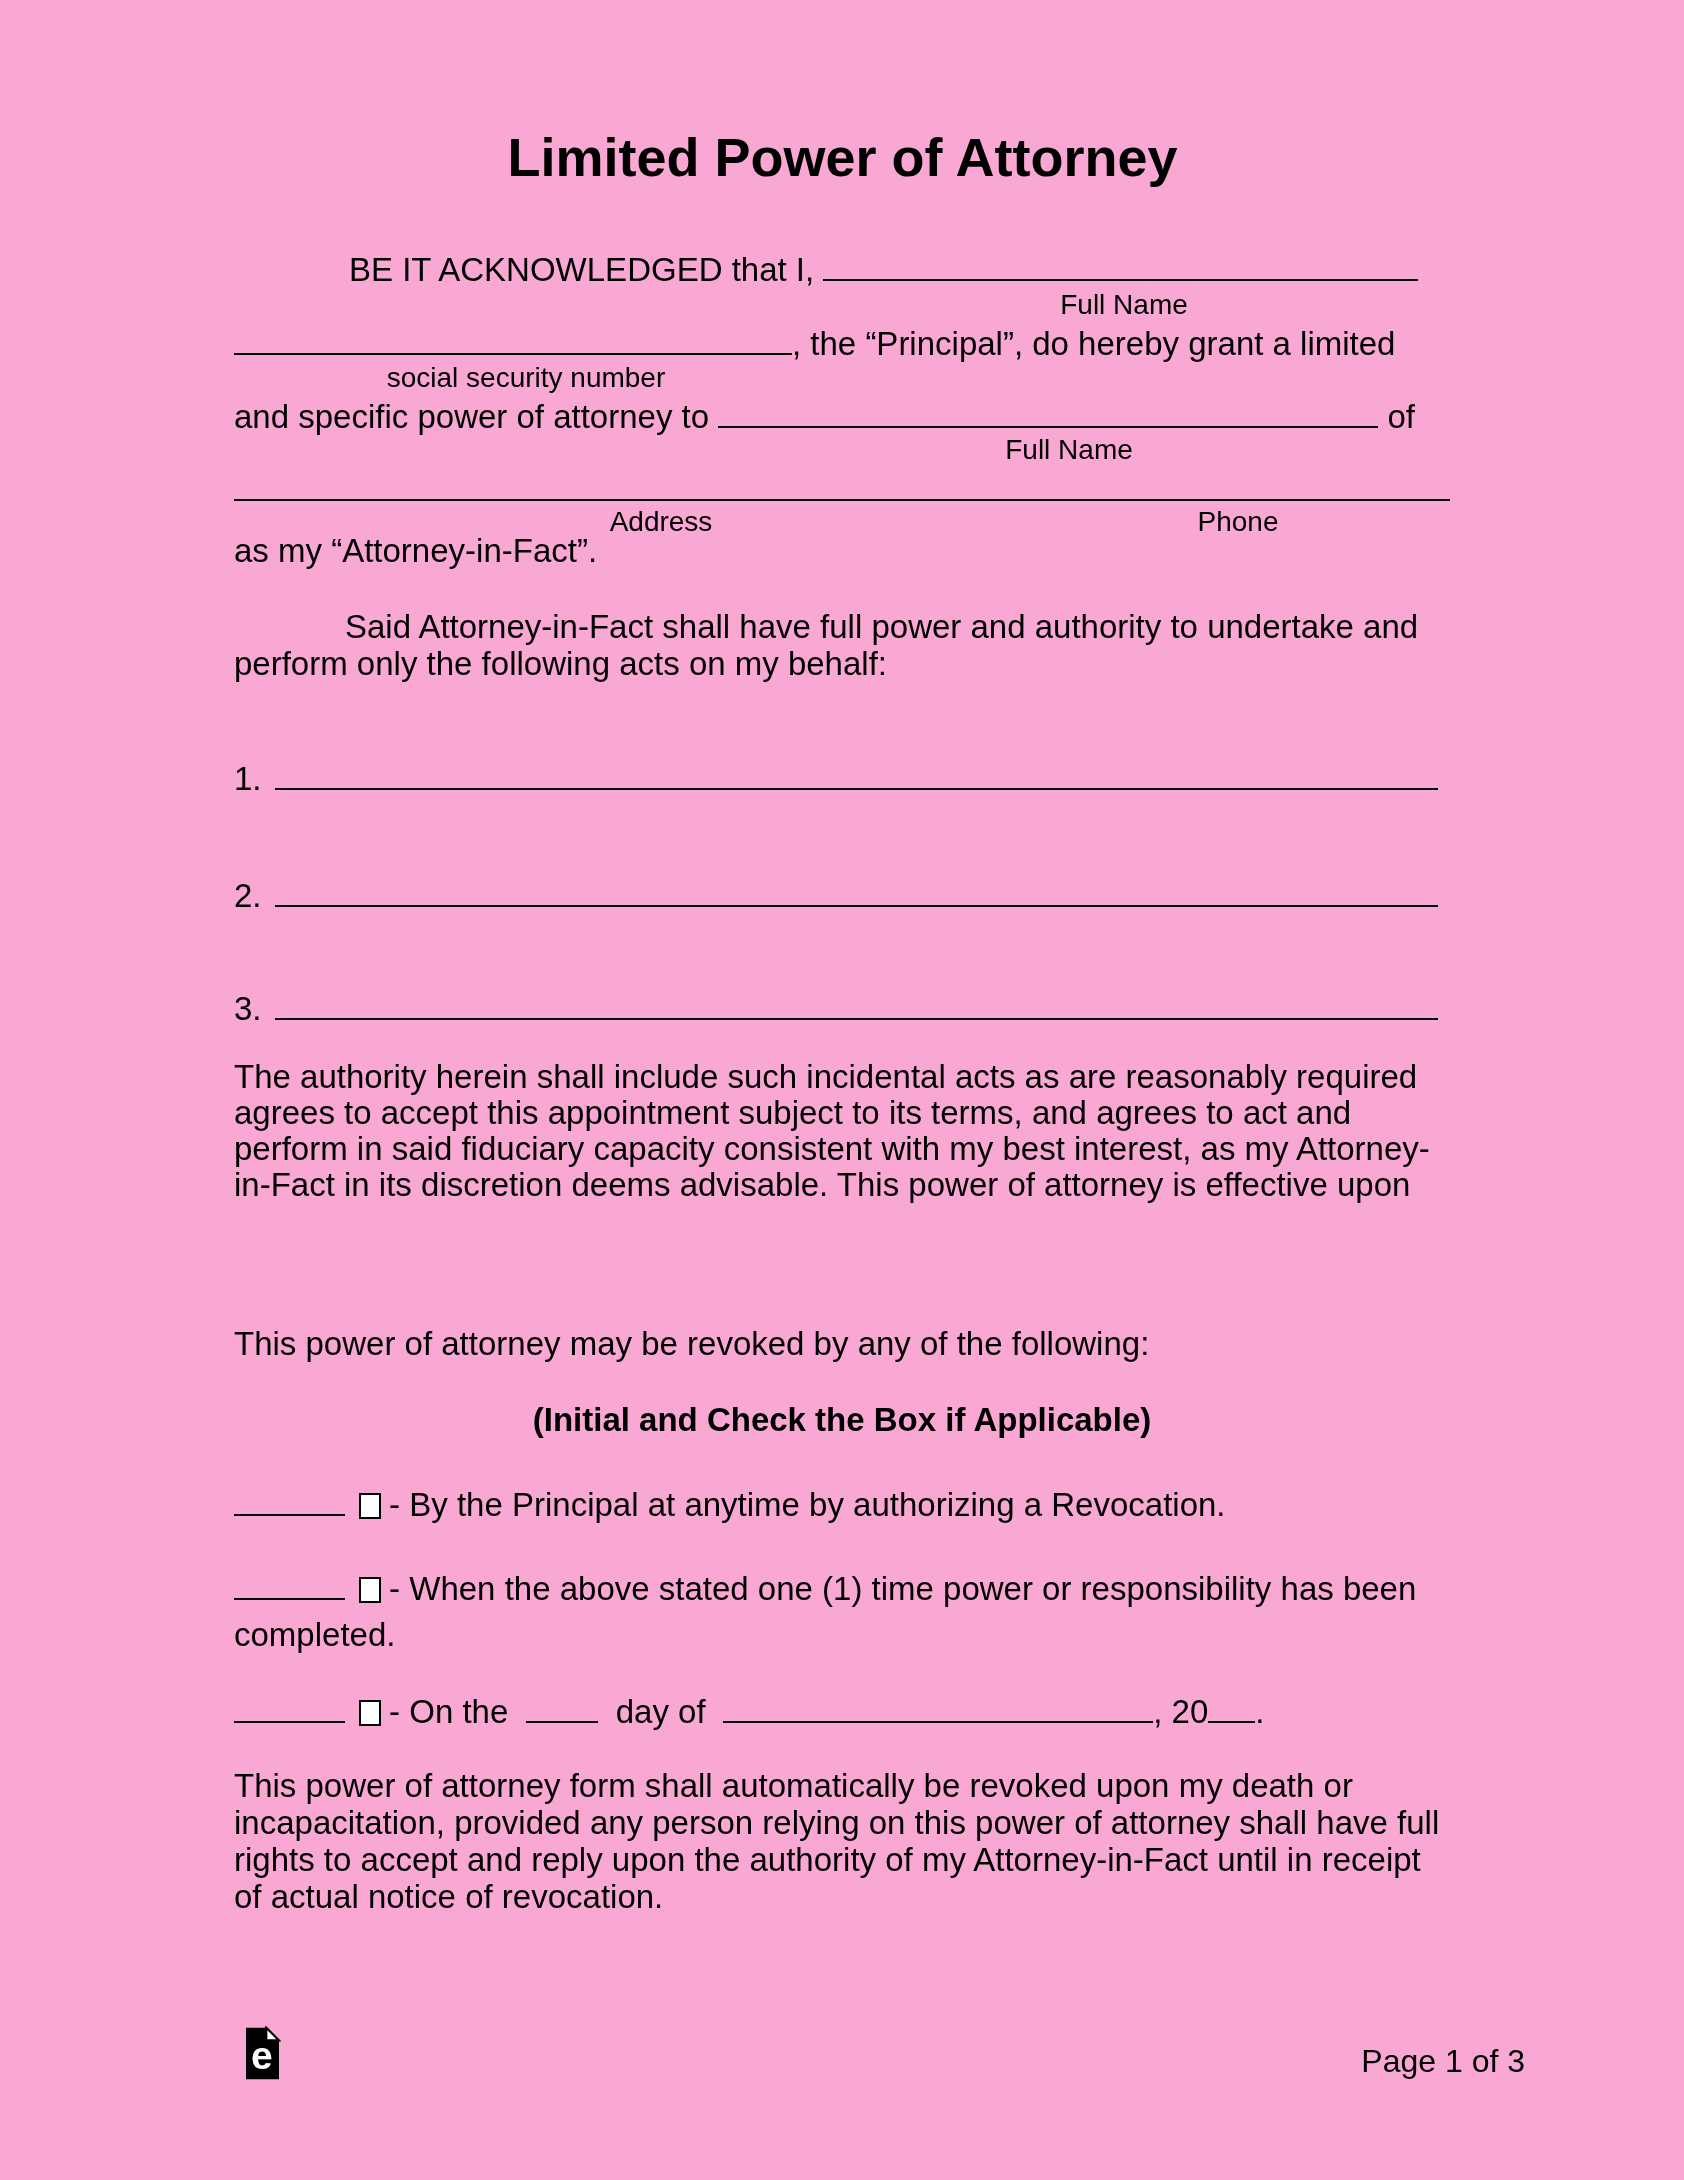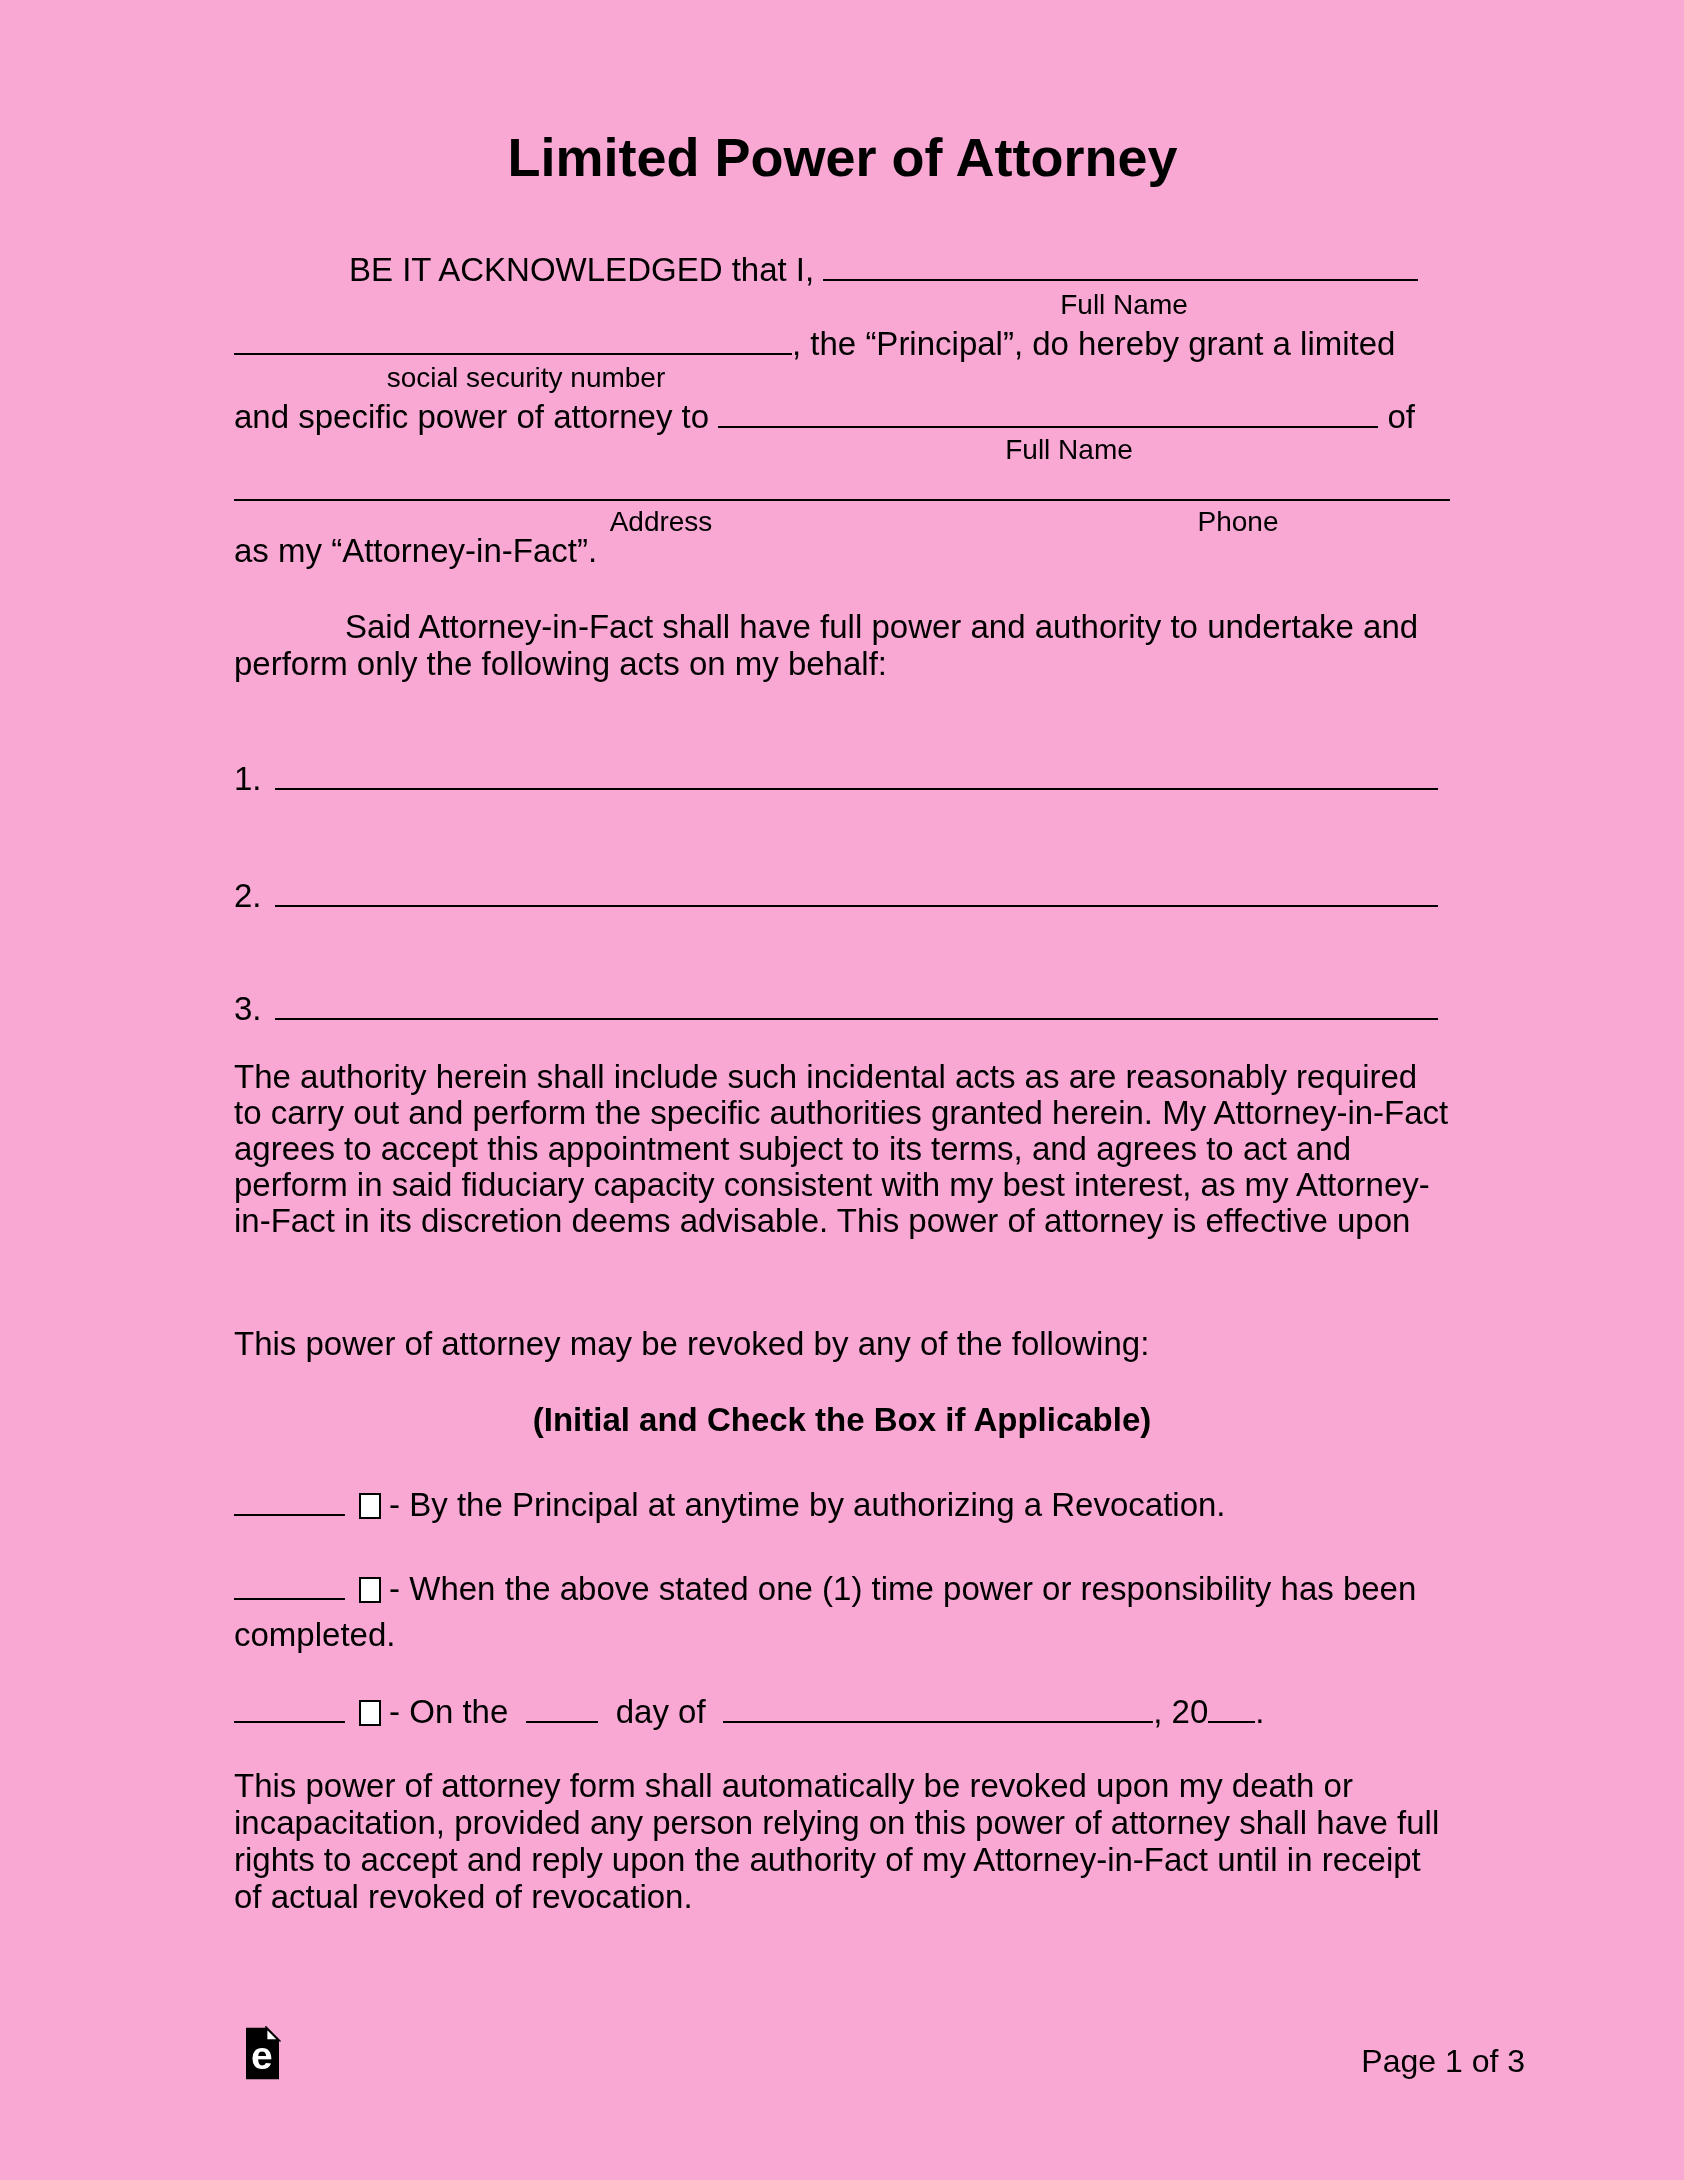--- a/index.html
+++ b/index.html
@@ -85,21 +85,20 @@
   </div>
   <div class="abs body-text" style="top:877px; left:234px;">
     <span class="num">2.</span><span class="blank num-blank" style="width:1163px;"></span>
   </div>
   <div class="abs body-text" style="top:990px; left:234px;">
     <span class="num">3.</span><span class="blank num-blank" style="width:1163px;"></span>
   </div>
 
   <div class="abs body-text" style="top:1059px; left:234px; line-height:36px;">
     <div>The authority herein shall include such incidental acts as are reasonably required</div>
-    <div>to carry out and perform the specific authorities granted herein. My Attorney-in-Fact</div>
     <div>agrees to accept this appointment subject to its terms, and agrees to act and</div>
     <div>perform in said fiduciary capacity consistent with my best interest, as my Attorney-</div>
     <div>in-Fact in its discretion deems advisable. This power of attorney is effective upon</div>
   </div>
 
   <div class="abs body-text" style="top:1325px; left:234px;">This power of attorney may be revoked by any of the following:</div>
 
   <div class="abs body-text instruction" style="top:1401px; left:234px;">(Initial and Check the Box if Applicable)</div>
 
   <div class="abs body-text" style="top:1486px; left:234px;">
@@ -115,21 +114,21 @@
     <span class="blank" style="width:111px;"></span><span class="checkbox"></span><span>- On the</span>
     <span class="blank" style="width:72px; margin:0 8.5px;"></span>
     <span>day of</span>
     <span class="blank" style="width:430px; margin-left:8.5px;"></span><span>, 20</span><span class="blank" style="width:47px;"></span><span>.</span>
   </div>
 
   <div class="abs body-text" style="top:1767px; left:234px; line-height:37px;">
     <div>This power of attorney form shall automatically be revoked upon my death or</div>
     <div>incapacitation, provided any person relying on this power of attorney shall have full</div>
     <div>rights to accept and reply upon the authority of my Attorney-in-Fact until in receipt</div>
-    <div>of actual revoked of revocation.</div>
+    <div>of actual notice of revocation.</div>
   </div>
 
   <div class="abs" style="top:2026px; left:244px;">
     <svg class="logo-svg" width="37" height="55" viewBox="0 0 43 65">
       <path d="M2 2 H26 L41 17 V63 H2 Z" fill="#000000"></path>
       <path d="M26 2 V17 H41 Z" fill="#ffffff" stroke="#000000" stroke-width="2.5"></path>
       <text x="8" y="51" font-size="46" font-weight="bold" fill="#ffffff" font-family="Liberation Sans, sans-serif">e</text>
     </svg>
   </div>
   <div class="abs footer-page" style="top:2043px; right:160px;">Page 1 of 3</div>

